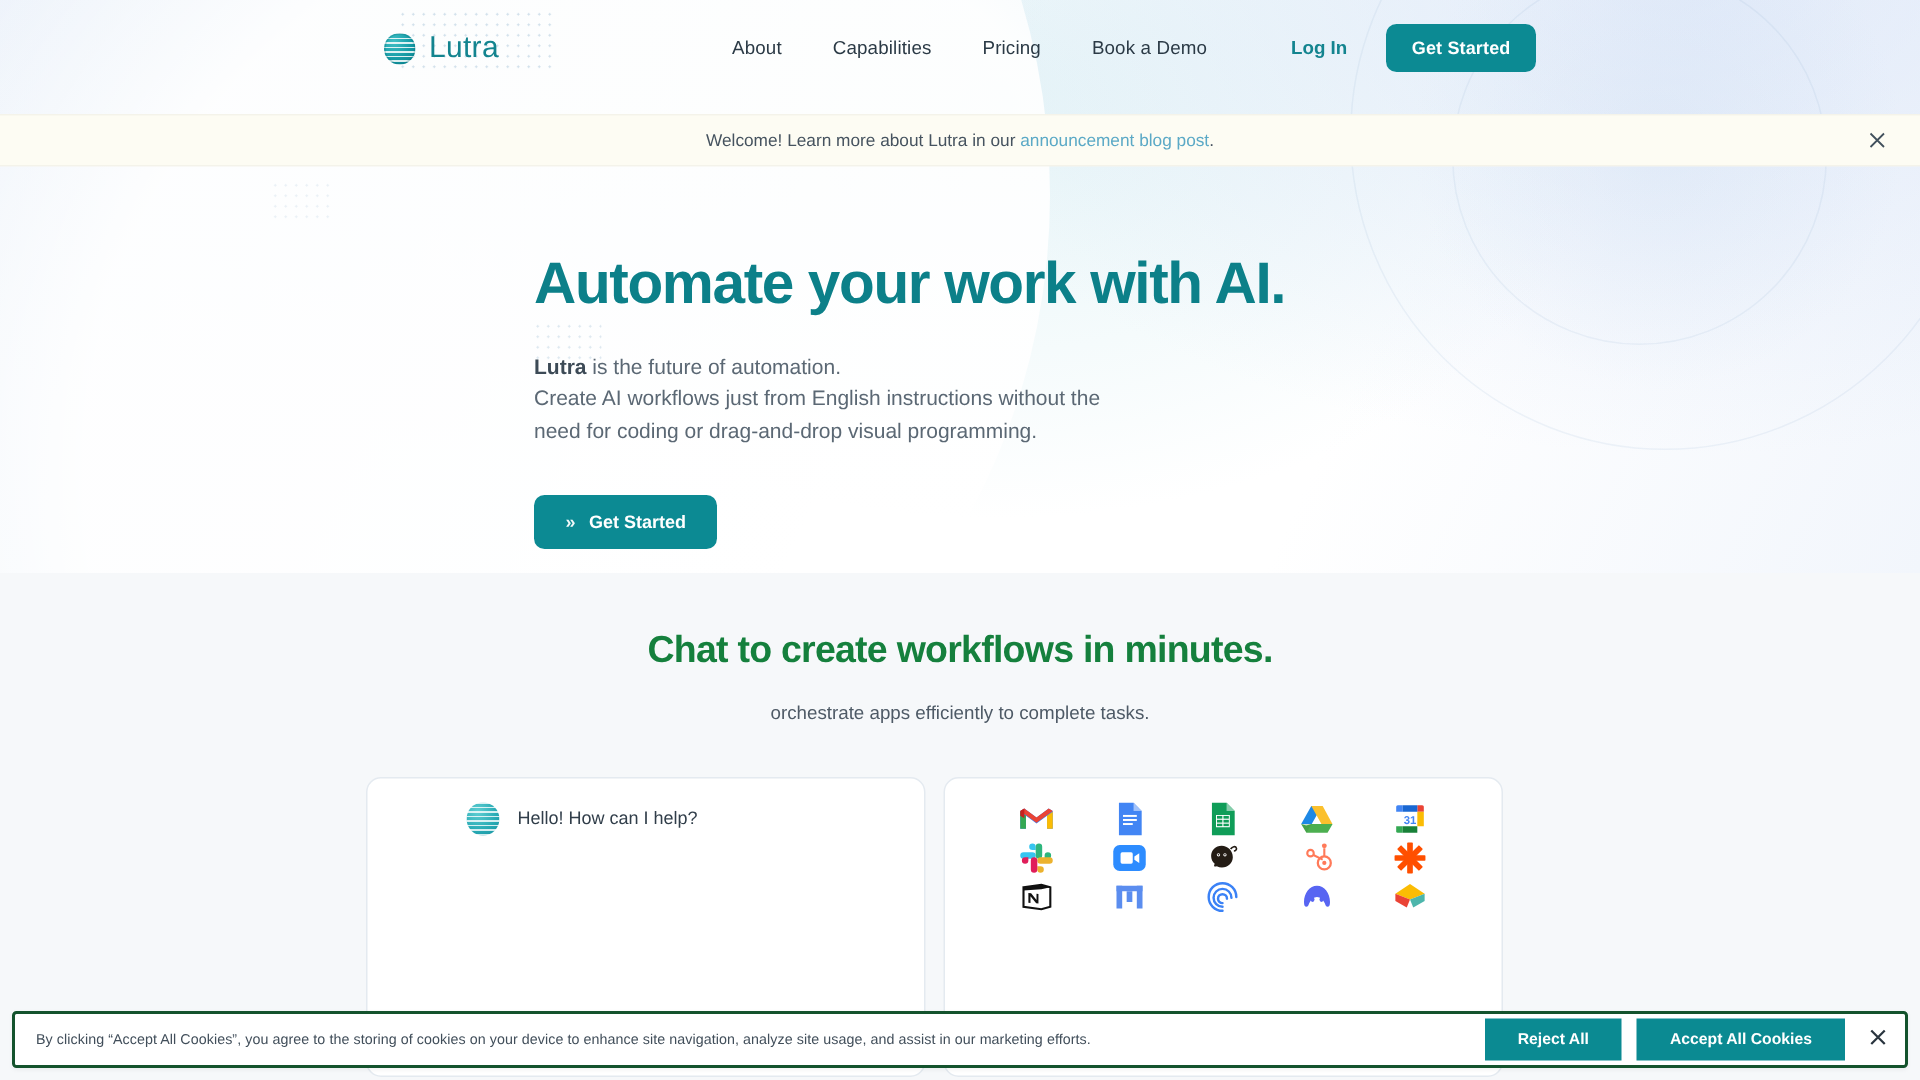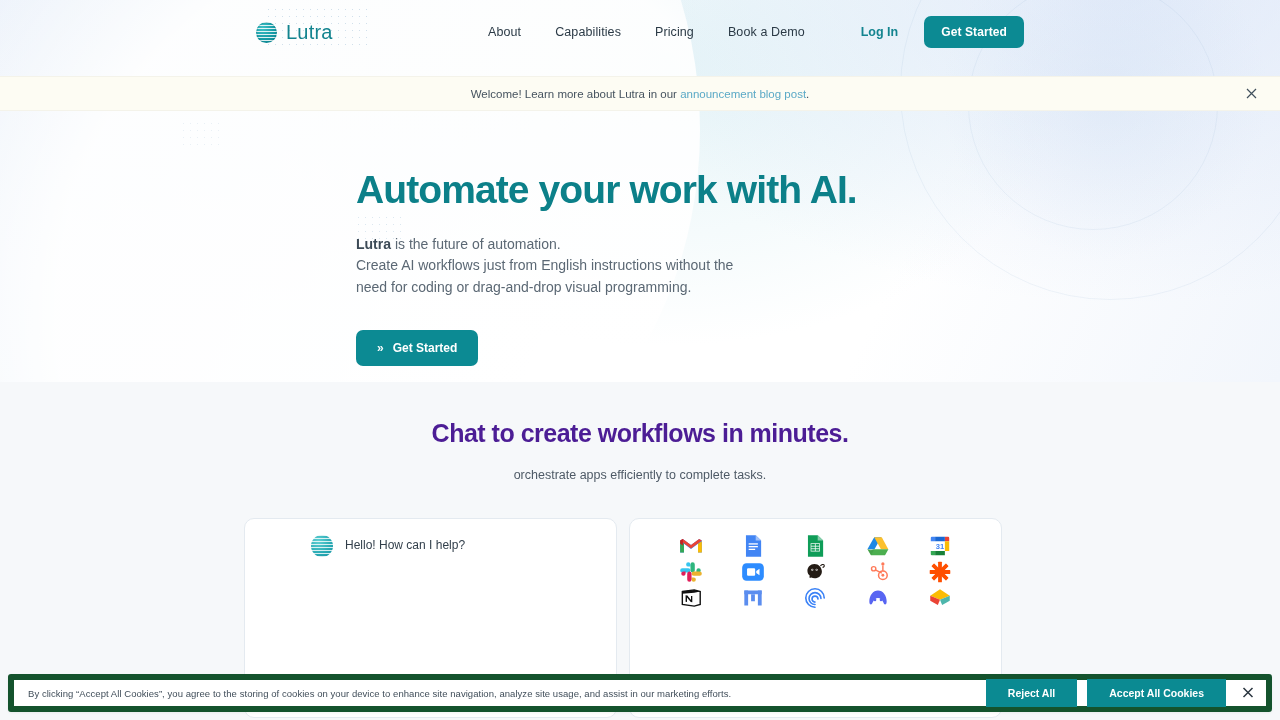--- a/index.html
+++ b/index.html
@@ -112,21 +112,21 @@
   }
   .chev { font-size:12px; line-height:1; opacity:.95; }
 
   
   .section2 {
     position:absolute; left:0; top:382px; width:1280px; height:338px;
     background:#f6f8fa;
   }
   .s2-title {
     margin-top:37px; text-align:center;
-    font-size:25px; font-weight:700; color:#4c1d95; letter-spacing:-0.5px;
+    font-size:25px; font-weight:700; color:#15803d; letter-spacing:-0.5px;
   }
   .s2-sub {
     margin-top:18px; text-align:center;
     font-size:12.5px; line-height:19px; color:#4e5a66;
   }
   .s2-sub span { display:block; }
 
   .cards { position:absolute; left:244px; top:136px; display:flex; gap:12px;border-radius:21px; }
   .card {
     background:#ffffff;
@@ -171,21 +171,21 @@
     padding:14px 30px 0 30px;
     display:grid; grid-template-columns:repeat(5, 1fr); 
     justify-items:center; align-items:center;
   }
   .app-ico { width:26px; height:26px; display:block; }
 
   
   .cookie {
     position:absolute; left:8px; bottom:8px; width:1264px; height:38px;
     background:#ffffff;
-    border:6px solid #14532d;
+    border:2px solid #14532d;
     border-radius:3px;
     display:flex; align-items:center;
     box-shadow:0 1px 3px rgba(0,0,0,0.05);
   }
   .cookie-text { font-size:9.5px; color:#414e5a; margin-left:14px; flex:1; letter-spacing:.05px; }
   .cookie-btns { display:flex; gap:10px; margin-right:40px;padding-left:36px; }
   .cookie-btn {
     background:#0b8a92; color:#fff; border:none;
     font-family:"Liberation Sans", sans-serif; font-size:10.5px; font-weight:700;
     padding:8px 22px; cursor:pointer; white-space:nowrap;

